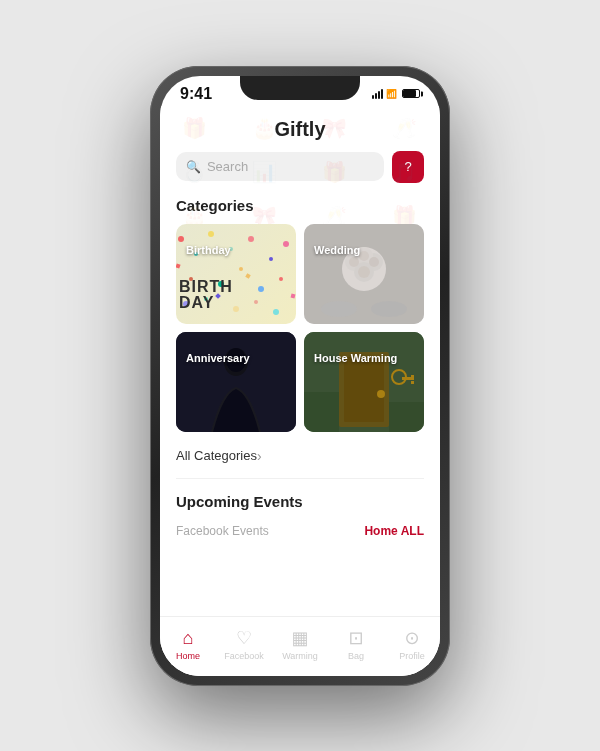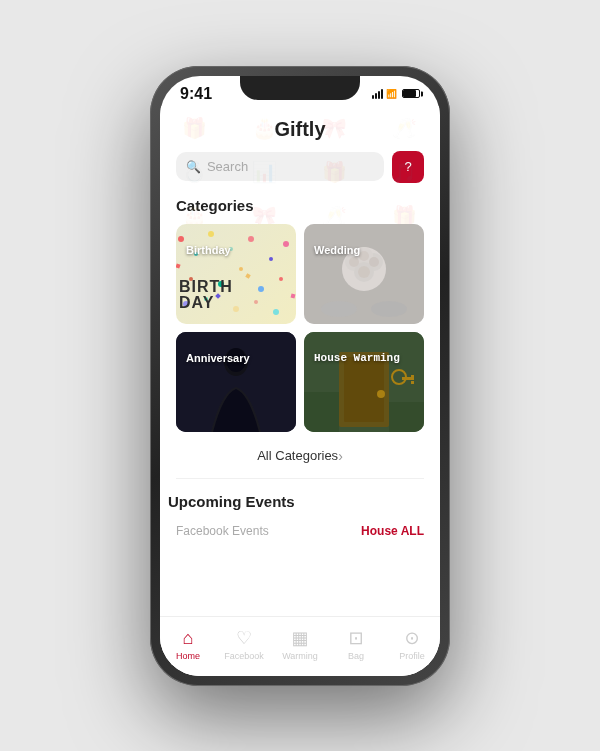--- a/index.html
+++ b/index.html
@@ -232,27 +232,26 @@
     }
 
     
     .card-anniversary {
       background: linear-gradient(135deg, #2a2a3a, #1a1a2a);
     }
 
     
     .card-housewarm {
       background: linear-gradient(135deg, #3a5a3a, #2a4a2a);
-      font-family: Liberation Mono, monospace;
     }
 
     
     .all-categories-row {
       display: flex;
-      justify-content: center;
+      justify-content: flex-start;
       align-items: center;
       padding: 6px 16px 14px;
     }
     .all-cat-label {
       font-size: 13px;
       color: #333;
       font-weight: 500;
     }
     .chevron-right {
       font-size: 14px;
@@ -483,24 +482,24 @@
       </div>
 
       <div class="all-categories-row">
         <span class="all-cat-label">All Categories</span>
         <span class="chevron-right">›</span>
       </div>
 
       <div class="divider"></div>
 
       <div class="upcoming-section">
-        <div class="section-title" style="padding-top:10px;padding-left:8px;">Upcoming Events</div>
+        <div class="section-title" style="padding-top:10px;">Upcoming Events</div>
         <div class="upcoming-row">
           <span class="facebook-events">Facebook Events</span>
-          <span class="view-all">House ALL</span>
+          <span class="view-all">Home ALL</span>
         </div>
       </div>
 
       <div style="height:70px;"></div>
 
       <div class="bottom-nav">
         <div class="nav-item">
           <span class="nav-icon active">⌂</span>
           <span class="nav-label active">Home</span>
         </div>

